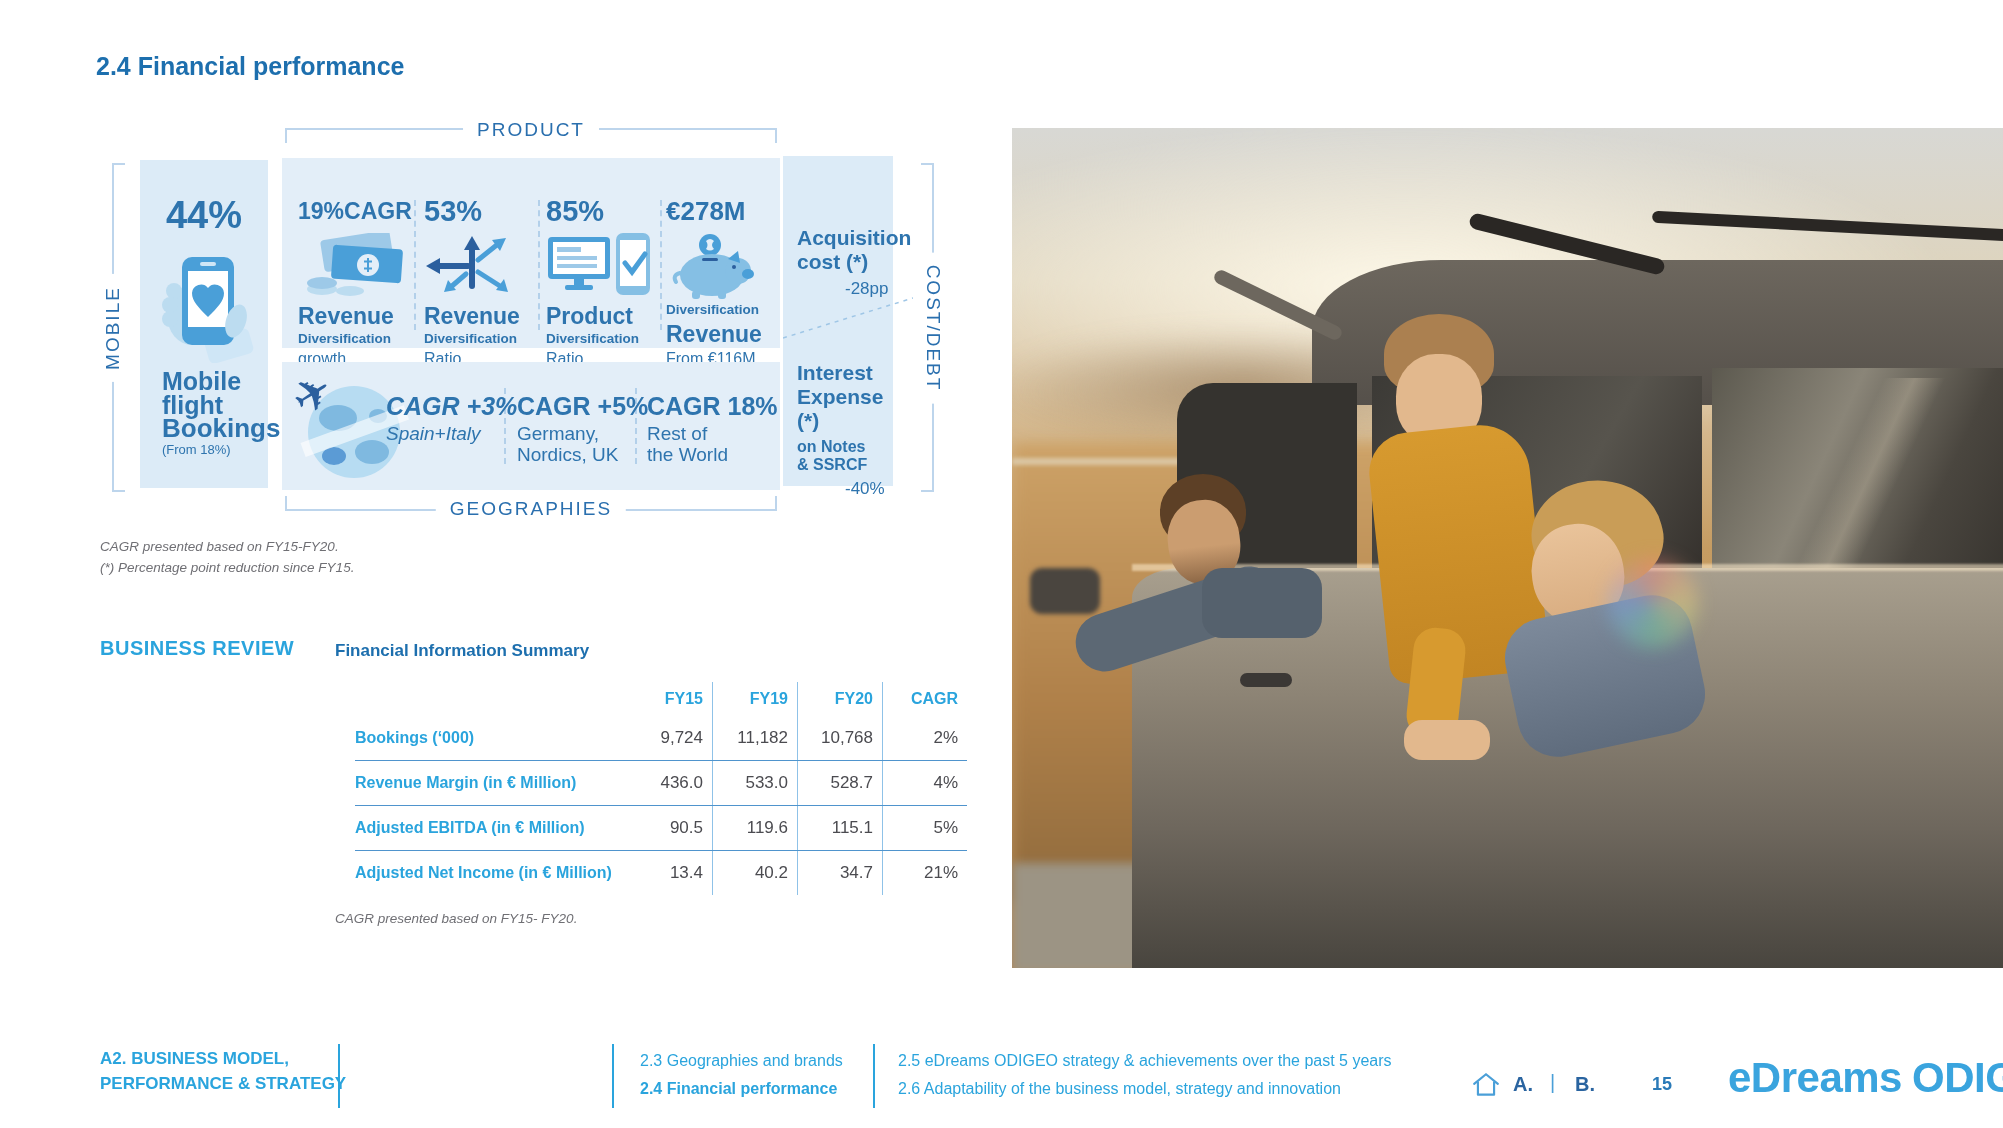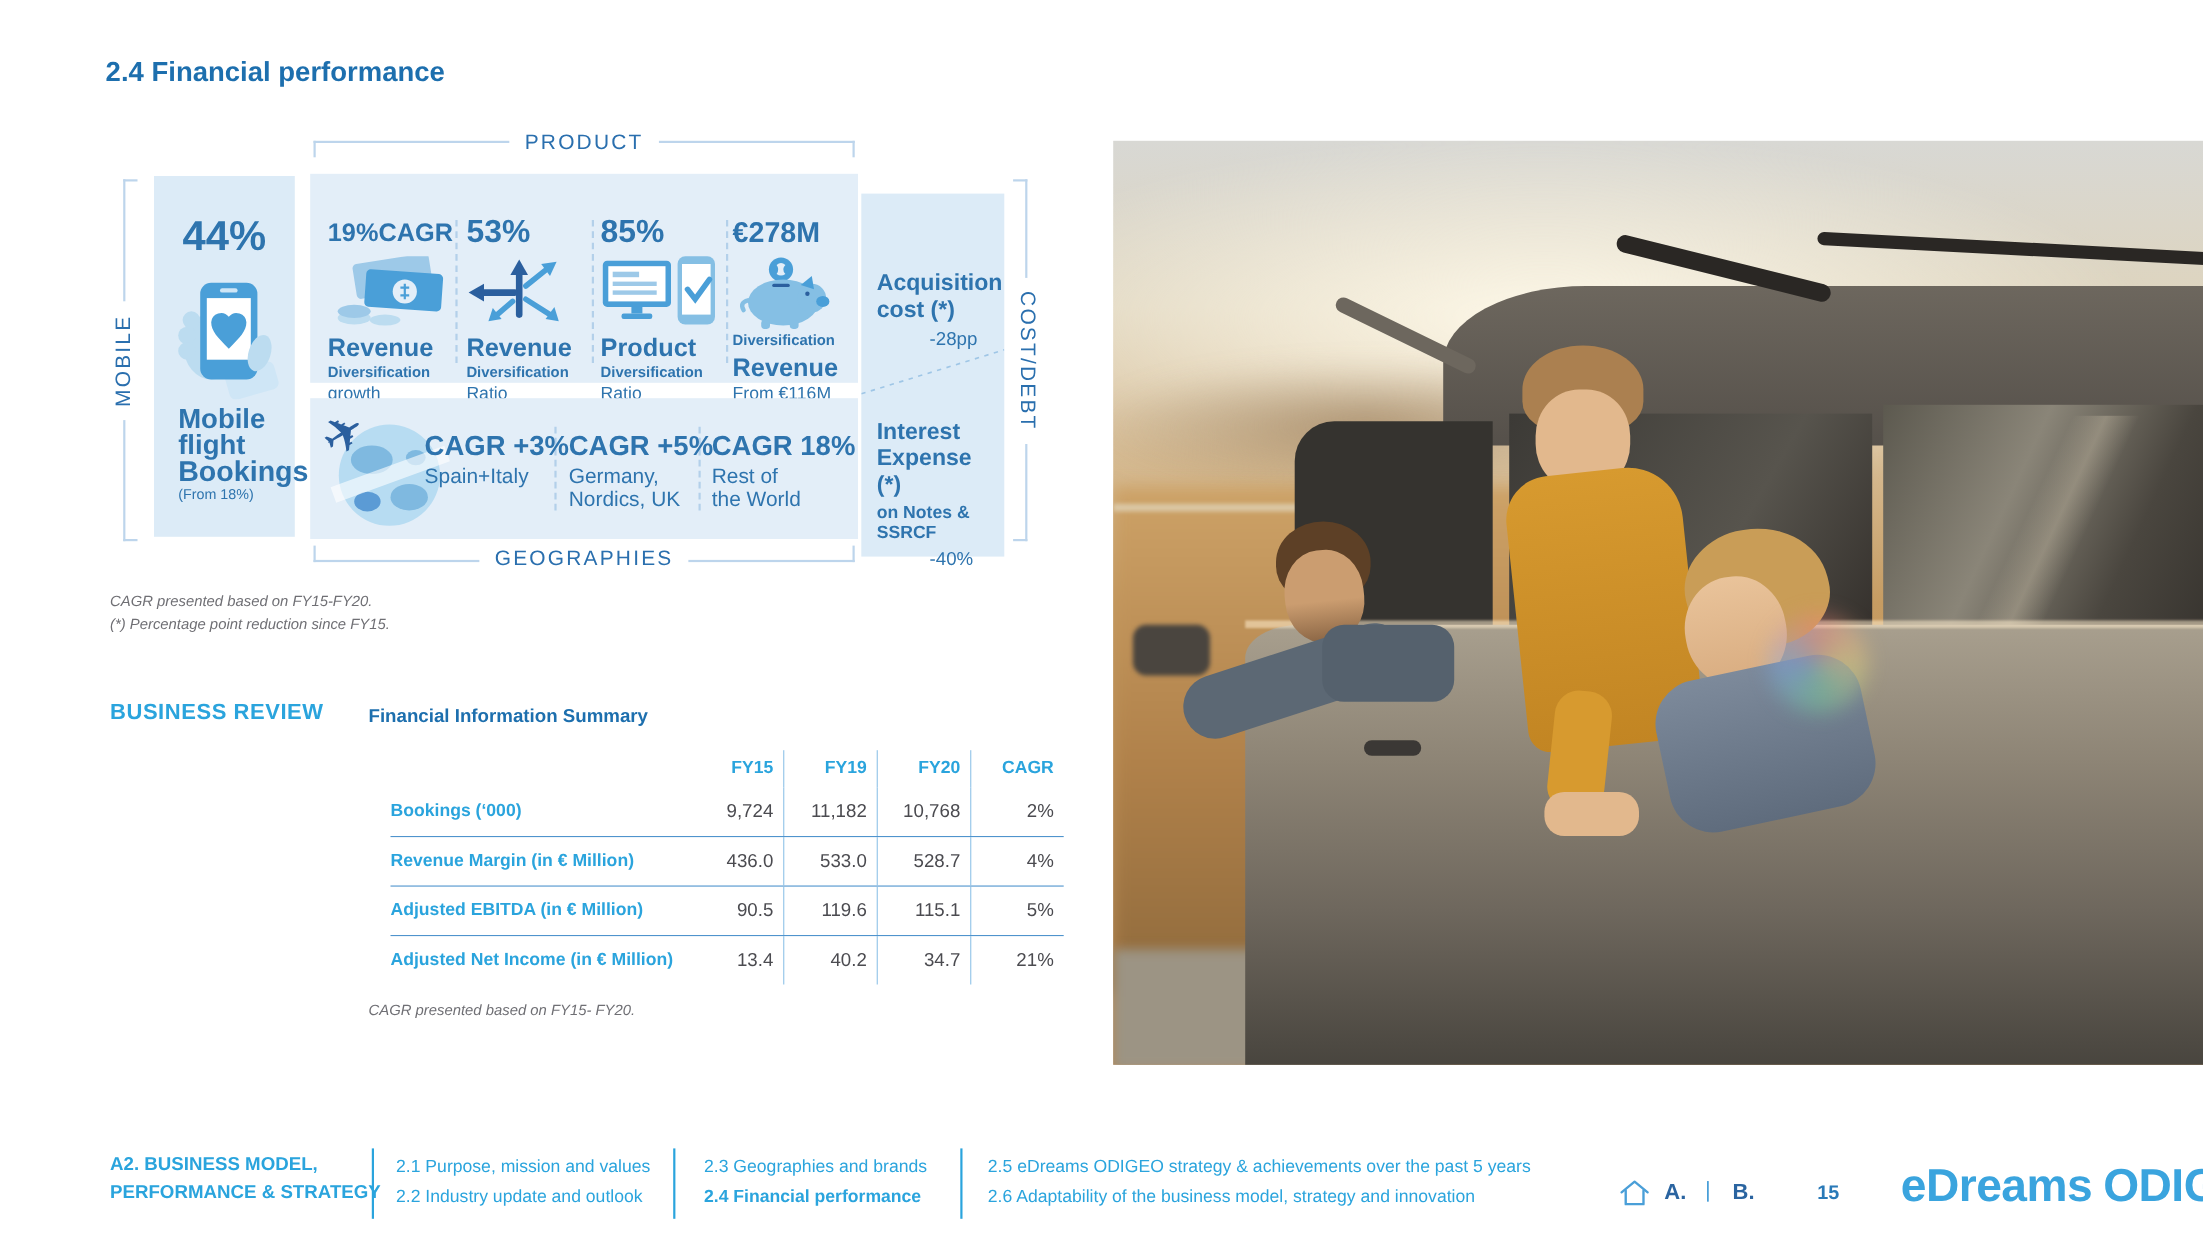--- a/index.html
+++ b/index.html
@@ -233,21 +233,21 @@
         <ellipse cx="80" cy="84" rx="17" ry="12" fill="#7fb9e0"></ellipse>
         <ellipse cx="86" cy="48" rx="9" ry="7" fill="#7fb9e0"></ellipse>
         <ellipse cx="42" cy="88" rx="12" ry="9" fill="#5b9bd5"></ellipse>
         <rect x="8" y="56" width="110" height="15" fill="rgba(255,255,255,0.6)" transform="rotate(-20 62 64)"></rect>
         <text x="4" y="40" font-size="46" fill="#2b5f9e" transform="rotate(-32 26 30)">✈</text>
       </svg>
     </div>
     <div class="gsep" style="left:222px;"></div>
     <div class="gsep" style="left:353px;"></div>
 
-    <div class="gitem" style="left:104px;width:112px;">
+    <div class="gitem" style="left:104px;width:112px;font-style:italic;">
       <div class="gstat">CAGR +3%</div>
       <div class="glabel"><span>Spain+Italy</span></div>
     </div>
     <div class="gitem" style="left:235px;width:112px;">
       <div class="gstat">CAGR +5%</div>
       <div class="glabel">
         <span>Germany,</span><br>
         <span>Nordics, UK</span>
       </div>
     </div>
@@ -257,21 +257,21 @@
         <span>Rest of</span><br>
         <span>the World</span>
       </div>
     </div>
   </div>
 
   <div class="abs bracket bracket-bottom" style="left:285px;top:496px;width:488px;">
     <div class="hlbl">GEOGRAPHIES</div>
   </div>
 
-  <div class="abs panel deep" style="left:783px;top:176px;width:130px;height:330px;">
+  <div class="abs panel deep" style="left:783px;top:156px;width:110px;height:330px;">
     <div class="c-block" style="margin-top:70px;">
       <div class="c-title">Acquisition cost (*)</div>
       <div class="c-val">-28pp</div>
     </div>
     <svg class="abs" style="left:0;top:132px;" width="130" height="60" viewBox="0 0 130 60">
       <line x1="0" y1="50" x2="130" y2="10" stroke="#9fc6e6" stroke-width="1.5" stroke-dasharray="4 5"></line>
     </svg>
     <div class="c-block" style="margin-top:62px;">
       <div class="c-title">Interest Expense (*)</div>
       <div class="c-sub">on Notes &amp; SSRCF</div>
@@ -368,24 +368,20 @@
     <div class="ph" style="left:498px;top:478px;width:190px;height:140px;background:linear-gradient(180deg,#7d8a9b,#5f6c7d);border-radius:40px;transform:rotate(-12deg);"></div>
     <div class="ph" style="left:596px;top:430px;width:90px;height:90px;border-radius:50%;background:conic-gradient(rgba(255,120,120,0.35),rgba(255,230,120,0.35),rgba(120,255,160,0.3),rgba(120,170,255,0.35),rgba(255,120,120,0.35));filter:blur(9px);"></div>
   </div>
 
   <div class="abs" style="left:0;top:1040px;width:2003px;height:80px;">
     <div class="abs f-section" style="left:100px;top:6px;">
       <div>A2. BUSINESS MODEL,</div>
       <div>PERFORMANCE &amp; STRATEGY</div>
     </div>
     <div class="abs f-div" style="left:338px;top:4px;height:64px;"></div>
-    <div class="abs" style="left:360px;top:7px;">
-      <div class="f-item">2.1 Purpose, mission and values</div>
-      <div class="f-item">2.2 Industry update and outlook</div>
-    </div>
     <div class="abs f-div" style="left:612px;top:4px;height:64px;"></div>
     <div class="abs" style="left:640px;top:7px;">
       <div class="f-item">2.3 Geographies and brands</div>
       <div class="f-item active">2.4 Financial performance</div>
     </div>
     <div class="abs f-div" style="left:873px;top:4px;height:64px;"></div>
     <div class="abs" style="left:898px;top:7px;">
       <div class="f-item">2.5 eDreams ODIGEO strategy &amp; achievements over the past 5 years</div>
       <div class="f-item">2.6 Adaptability of the business model, strategy and innovation</div>
     </div>

